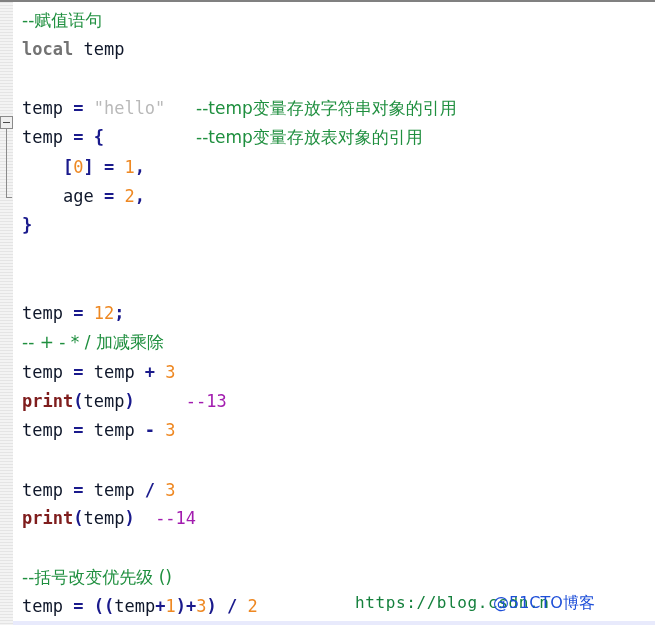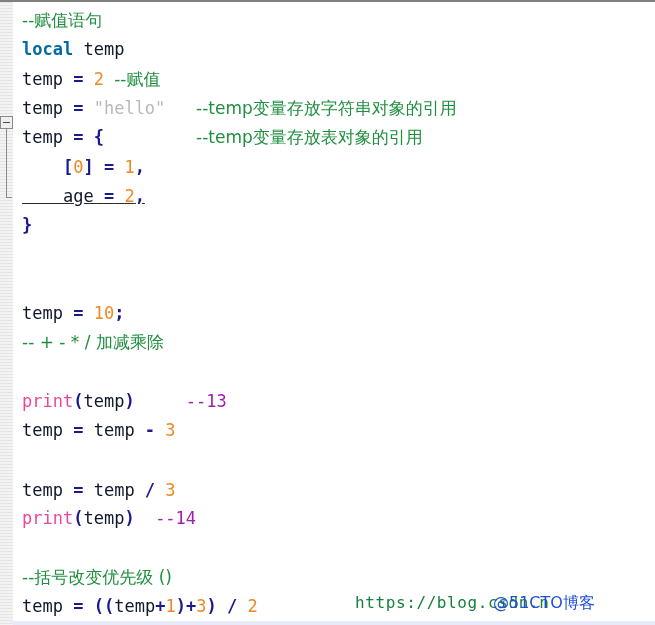--- a/index.html
+++ b/index.html
@@ -94,22 +94,22 @@
   .line-inner {
     position: relative;
     padding-left: 9px;
     white-space: pre;
   }
   .line.current {
     background: #e8eafc;
   }
 
   
-  .kw      { color: #0369a1; font-weight: bold; }
-  .fn      { color: #ec4899; font-weight: normal; }
+  .kw      { color: #737373; font-weight: bold; }
+  .fn      { color: #7f1d1d; font-weight: bold; }
   .op      { color: #1a1a8c; font-weight: bold; }
   .num     { color: #ee8822; }
   .str     { color: #b9b9b9; }
   .cmt     { color: #a21caf; }
   .id      { color: #0f172a; }
   .brk     { color: #1a1a8c; font-weight: bold; }
   .cmt-cn  { color: #1f8f3f; font-family: "DejaVu Sans", "Liberation Sans", sans-serif; }
 
   
   .watermark {
@@ -140,30 +140,30 @@
 
   <div class="gutter">
     <div class="fold-marker"></div>
     <div class="fold-line"></div>
     <div class="fold-foot"></div>
   </div>
 
   <div class="code" id="code-lines">
       <div class="line" style="top: 4px;"><span class="line-inner"><span class="cmt-cn">--赋值语句</span></span></div>
       <div class="line" style="top: 33.3px;"><span class="line-inner"><span class="kw">local</span><span class="id"> temp</span></span></div>
-      <div class="line" style="top: 62.6px;"><span class="line-inner"><span class="id">temp </span><span class="op">=</span><span class="id"> </span><span class="num">2</span><span class="id"> </span><span class="cmt-cn">--赋值</span></span></div>
       <div class="line" style="top: 91.9px;"><span class="line-inner"><span class="id">temp </span><span class="op">=</span><span class="id"> </span><span class="str">"hello"</span><span class="id">   </span><span class="cmt-cn">--temp变量存放字符串对象的引用</span></span></div>
       <div class="line" style="top: 121.2px;"><span class="line-inner"><span class="id">temp </span><span class="op">=</span><span class="id"> </span><span class="brk">{</span><span class="id">         </span><span class="cmt-cn">--temp变量存放表对象的引用</span></span></div>
       <div class="line" style="top: 150.5px;"><span class="line-inner"><span class="id">    </span><span class="brk">[</span><span class="num">0</span><span class="brk">]</span><span class="id"> </span><span class="op">=</span><span class="id"> </span><span class="num">1</span><span class="op">,</span></span></div>
-      <div class="line" style="top: 179.8px; text-decoration: underline;"><span class="line-inner"><span class="id">    age </span><span class="op">=</span><span class="id"> </span><span class="num">2</span><span class="op">,</span></span></div>
+      <div class="line" style="top: 179.8px;"><span class="line-inner"><span class="id">    age </span><span class="op">=</span><span class="id"> </span><span class="num">2</span><span class="op">,</span></span></div>
       <div class="line" style="top: 209.1px;"><span class="line-inner"><span class="brk">}</span></span></div>
       <div class="line" style="top: 238.4px;"><span class="line-inner"></span></div>
       <div class="line" style="top: 267.7px;"><span class="line-inner"></span></div>
-      <div class="line" style="top: 297px;"><span class="line-inner"><span class="id">temp </span><span class="op">=</span><span class="id"> </span><span class="num">10</span><span class="op">;</span></span></div>
+      <div class="line" style="top: 297px;"><span class="line-inner"><span class="id">temp </span><span class="op">=</span><span class="id"> </span><span class="num">12</span><span class="op">;</span></span></div>
       <div class="line" style="top: 326.3px;"><span class="line-inner"><span class="cmt-cn">-- + - * / 加减乘除</span></span></div>
+      <div class="line" style="top: 355.6px;"><span class="line-inner"><span class="id">temp </span><span class="op">=</span><span class="id"> temp </span><span class="op">+</span><span class="id"> </span><span class="num">3</span></span></div>
       <div class="line" style="top: 384.9px;"><span class="line-inner"><span class="fn">print</span><span class="brk">(</span><span class="id">temp</span><span class="brk">)</span><span class="id">     </span><span class="cmt">--13</span></span></div>
       <div class="line" style="top: 414.2px;"><span class="line-inner"><span class="id">temp </span><span class="op">=</span><span class="id"> temp </span><span class="op">-</span><span class="id"> </span><span class="num">3</span></span></div>
       <div class="line" style="top: 474px;"><span class="line-inner"><span class="id">temp </span><span class="op">=</span><span class="id"> temp </span><span class="op">/</span><span class="id"> </span><span class="num">3</span></span></div>
       <div class="line" style="top: 502.1px;"><span class="line-inner"><span class="fn">print</span><span class="brk">(</span><span class="id">temp</span><span class="brk">)</span><span class="id">  </span><span class="cmt">--14</span></span></div>
       <div class="line" style="top: 531.4px;"><span class="line-inner"></span></div>
       <div class="line" style="top: 560.7px;"><span class="line-inner"><span class="cmt-cn">--括号改变优先级 ()</span></span></div>
       <div class="line" style="top: 590px;"><span class="line-inner"><span class="id">temp </span><span class="op">=</span><span class="id"> </span><span class="brk">((</span><span class="id">temp</span><span class="op">+</span><span class="num">1</span><span class="brk">)</span><span class="op">+</span><span class="num">3</span><span class="brk">)</span><span class="id"> </span><span class="op">/</span><span class="id"> </span><span class="num">2</span></span></div>
       <div class="line current" style="top: 619.3px;"></div>
     </div>
 

